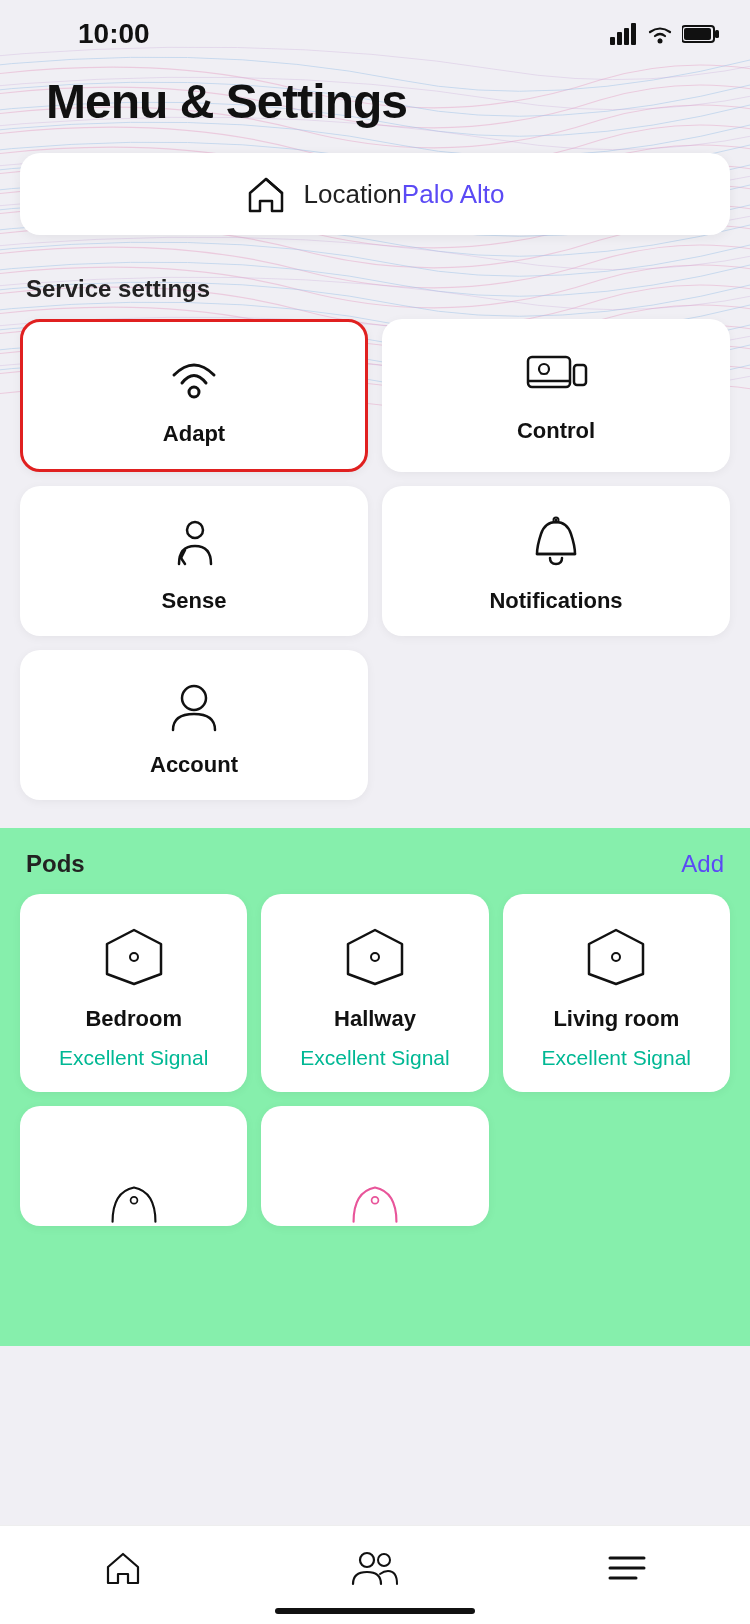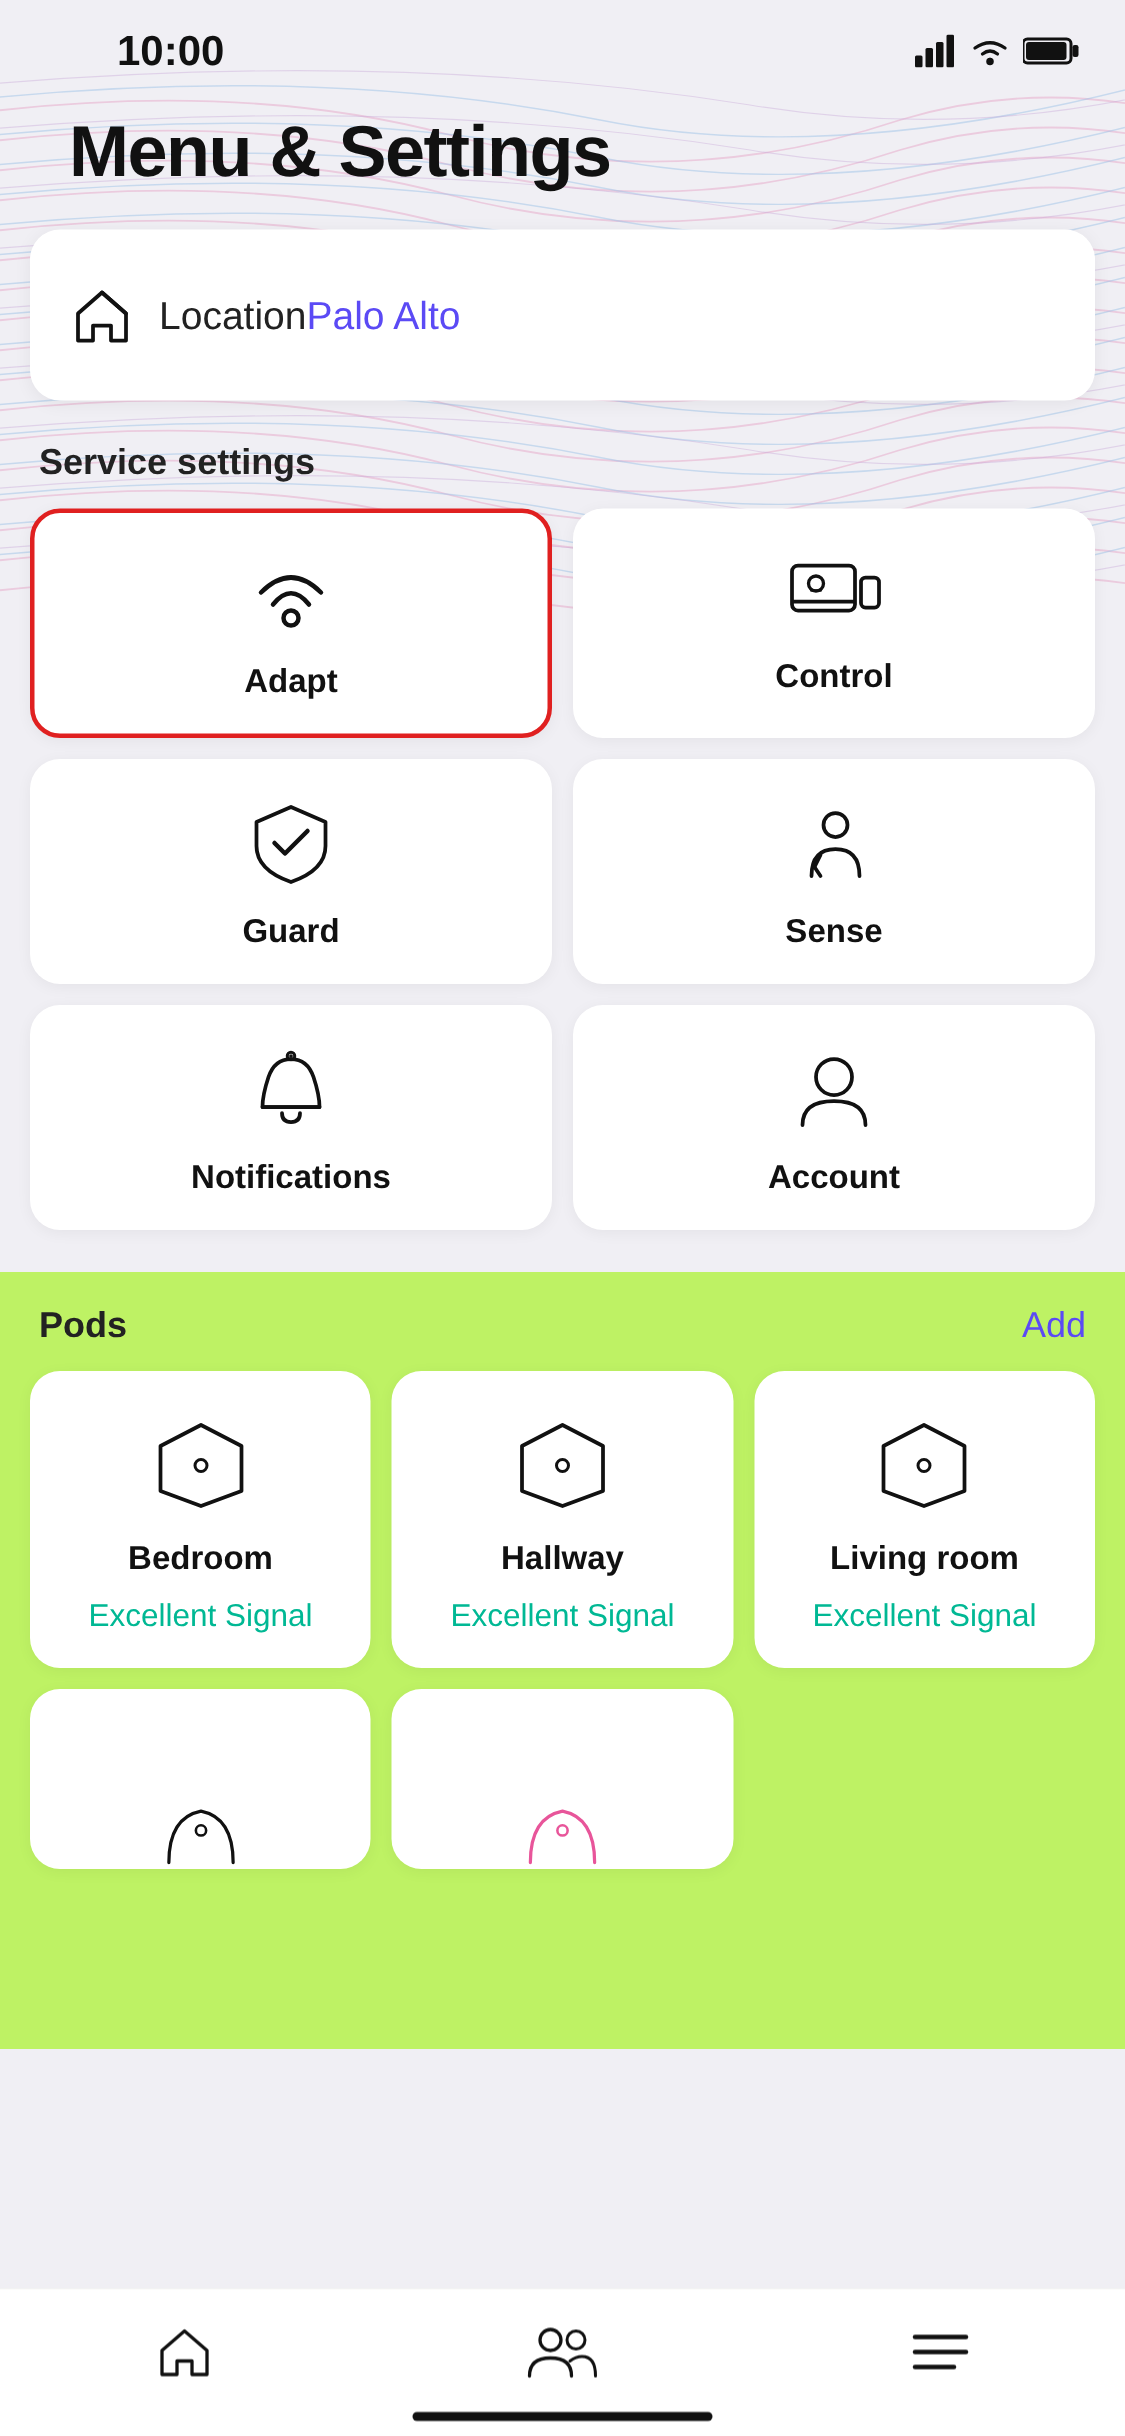--- a/index.html
+++ b/index.html
@@ -56,25 +56,25 @@
       font-weight: 800;
       color: #111;
       padding: 16px 46px 24px;
       letter-spacing: -1px;
     }
 
     
     .location-card {
       background: white;
       border-radius: 20px;
-      margin: 0 20px 28px;
-      padding: 38px 28px;
-      display: flex;
-      align-items: center;
-      justify-content: flex-start;
+      margin: 0 20px 40px;
+      padding: 22px 28px;
+      display: flex;
+      align-items: center;
+      justify-content: center;
       box-shadow: 0 2px 12px rgba(0,0,0,0.06);
     }
     .location-left {
       display: flex;
       align-items: center;
       gap: 18px;
     }
     .location-label {
       font-size: 26px;
       color: #222;
@@ -126,21 +126,21 @@
       border: 3px solid #e02020;
     }
     .service-label {
       font-size: 22px;
       font-weight: 600;
       color: #111;
     }
 
     
     .pods-section {
-      background: #bef264;
+      background: #86efac;
       padding: 22px 0 0;
     }
     .pods-grid {
       display: grid;
       grid-template-columns: repeat(3, 1fr);
       gap: 14px;
       padding: 0 20px 20px;
     }
     .pod-item {
       background: white;
@@ -313,27 +313,20 @@
         <svg width="65" height="55" viewBox="0 0 65 55">
           <rect x="4" y="10" width="42" height="30" rx="4" stroke="#111" stroke-width="2.5" fill="none"></rect>
           <line x1="4" y1="34" x2="46" y2="34" stroke="#111" stroke-width="2.5"></line>
           <rect x="50" y="18" width="12" height="20" rx="3" stroke="#111" stroke-width="2.5" fill="none"></rect>
           <circle cx="20" cy="22" r="5" stroke="#111" stroke-width="2.2" fill="none"></circle>
           <rect x="16" y="26" width="8" height="1.5" rx="1" fill="#111"></rect>
         </svg>
         <span class="service-label">Control</span>
       </div>
 
-      <div class="service-item">
-        <svg width="55" height="58" viewBox="0 0 55 58">
-          <path d="M27 4 L50 14 L50 30 Q50 46 27 54 Q4 46 4 30 L4 14 Z" stroke="#111" stroke-width="2.5" fill="none" stroke-linejoin="round"></path>
-          <polyline points="16,28 23,35 38,20" stroke="#111" stroke-width="3" fill="none" stroke-linecap="round" stroke-linejoin="round"></polyline>
-        </svg>
-        <span class="service-label">Guard</span>
-      </div>
 
       <div class="service-item">
         <svg width="55" height="58" viewBox="0 0 55 58">
           <circle cx="28" cy="16" r="8" stroke="#111" stroke-width="2.5" fill="none"></circle>
           <path d="M12 50 Q12 32 28 32 Q44 32 44 50" stroke="#111" stroke-width="2.5" fill="none" stroke-linecap="round"></path>
           <line x1="18" y1="36" x2="14" y2="44" stroke="#111" stroke-width="2.5" stroke-linecap="round"></line>
           <line x1="14" y1="44" x2="18" y2="50" stroke="#111" stroke-width="2.5" stroke-linecap="round"></line>
         </svg>
         <span class="service-label">Sense</span>
       </div>

